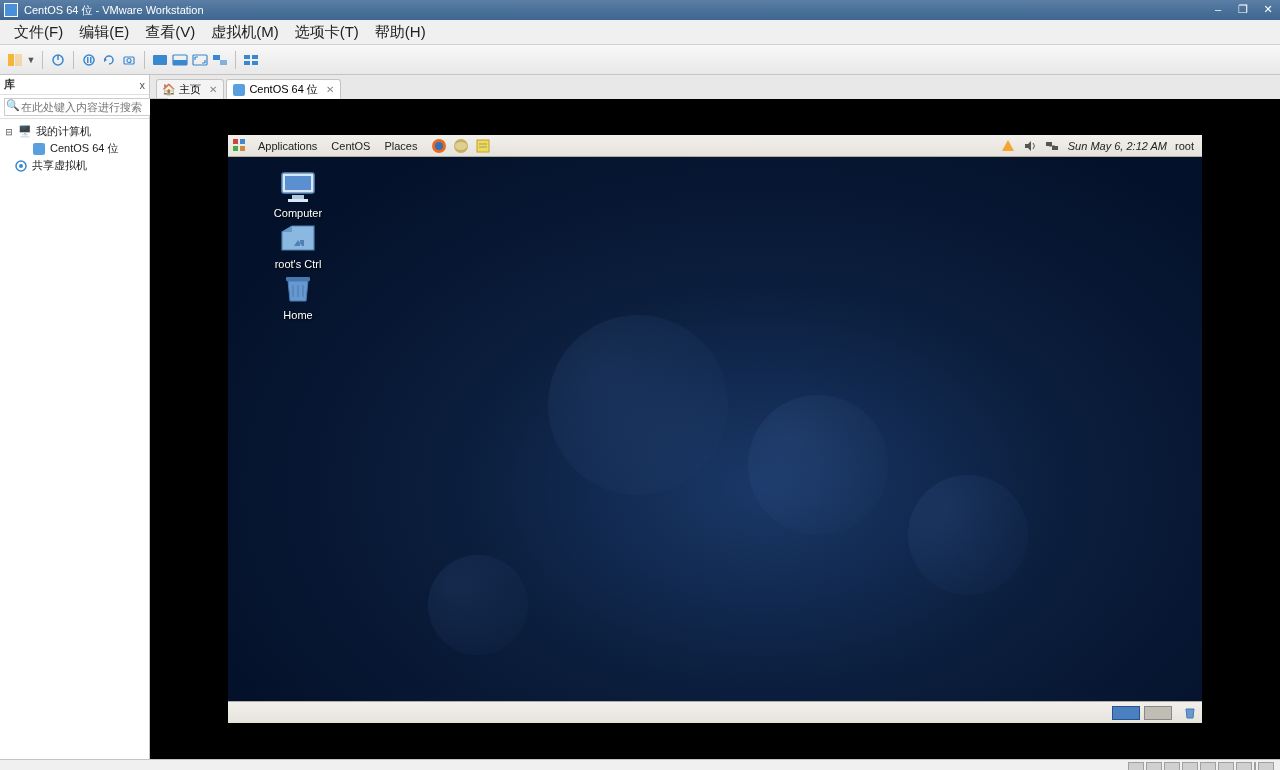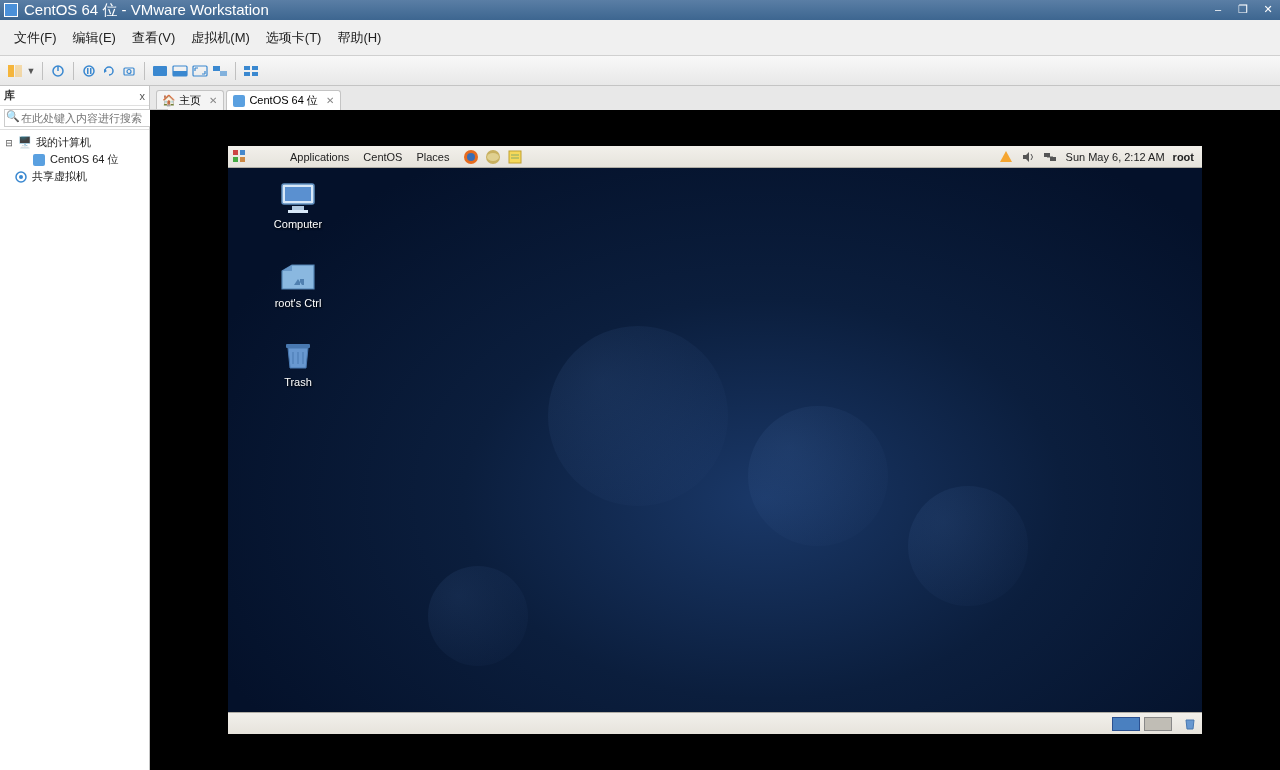--- a/index.html
+++ b/index.html
@@ -1,26 +1,26 @@
 <!DOCTYPE html>
 <html><head>
 <meta charset="utf-8">
 <style>
 * { margin: 0; padding: 0; box-sizing: border-box; font-family: "Microsoft YaHei", Tahoma, Arial, sans-serif; }
 html, body { width: 1280px; height: 770px; overflow: hidden; background: #c8d8e8; }
 
 
 .win-titlebar { height: 20px; background: linear-gradient(#5a7ea5, #3d6690); display: flex; align-items: center; padding: 0 4px; position: relative; }
 .win-titlebar .vm-icon { width: 14px; height: 14px; background: #4a90d9; margin-right: 6px; border: 1px solid #fff; }
-.win-titlebar .title { color: #fff; font-size: 15px; }
+.win-titlebar .title { color: #fff; font-size: 11px; }
 .win-titlebar .win-controls { position: absolute; right: 0; top: 0; display: flex; }
 .win-titlebar .win-controls > div { width: 24px; height: 18px; display: flex; align-items: center; justify-content: center; color: #fff; font-size: 11px; margin-left: 1px; cursor: pointer; }
 
 
-.menubar { height: 36px; background: #f0f0f0; border-bottom: 1px solid #d0d0d0; display: flex; align-items: center; padding: 0 6px; font-size: 13px; }
+.menubar { height: 25px; background: #f0f0f0; border-bottom: 1px solid #d0d0d0; display: flex; align-items: center; padding: 0 6px; font-size: 15px; }
 .menubar > div { padding: 2px 8px; cursor: pointer; color: #222; }
 
 
 .toolbar { height: 30px; background: linear-gradient(#f8f8f8, #e8e8e8); border-bottom: 1px solid #c4c4c4; display: flex; align-items: center; padding: 0 6px; gap: 2px; }
 .tool-btn { width: 18px; height: 18px; display: flex; align-items: center; justify-content: center; cursor: pointer; border-radius: 2px; }
 .tool-sep { width: 1px; height: 18px; background: #c0c0c0; margin: 0 4px; }
 
 
 .main-body { display: flex; height: calc(770px - 20px - 20px - 30px - 16px); }
 
@@ -48,31 +48,31 @@
 .tab.active { background: #fff; }
 .tab.inactive { background: #f4f4f4; }
 
 .vm-view { flex: 1; background: #000; display: flex; align-items: center; justify-content: center; position: relative; }
 
 
 .guest { width: 974px; height: 588px; background: radial-gradient(ellipse 600px 400px at 55% 60%, #1a3868 0%, #0b1e3d 50%, #04112a 100%); position: relative; overflow: hidden; }
 .guest .bubble { position: absolute; border-radius: 50%; background: radial-gradient(circle at 30% 30%, rgba(80,120,180,.15), rgba(20,40,80,.05)); }
 
 .gnome-top { position: absolute; top: 0; left: 0; right: 0; height: 22px; background: linear-gradient(#f2f0eb, #e6e3dc); border-bottom: 1px solid #b0ada5; display: flex; align-items: center; font-size: 11px; color: #222; padding: 0 4px; }
-.gnome-top .menus { display: flex; align-items: center; gap: 2px; margin-left: 32px; }
+.gnome-top .menus { display: flex; align-items: center; gap: 2px; }
 .gnome-top .menus > div { padding: 2px 6px; cursor: pointer; }
 .gnome-top .launchers { display: flex; align-items: center; margin-left: 6px; gap: 4px; }
 .gnome-top .launchers > div { width: 18px; height: 18px; display: flex; align-items: center; justify-content: center; cursor: pointer; }
 .gnome-top .tray { margin-left: auto; display: flex; align-items: center; gap: 8px; }
 .gnome-top .tray-icons { display: flex; gap: 6px; }
 .gnome-top .tray-icons > div { width: 16px; height: 16px; display: flex; align-items: center; justify-content: center; cursor: pointer; }
-.gnome-top .datetime { cursor: pointer; }
-.gnome-top .username { font-weight: bold; cursor: pointer; margin-right: 4px; }
-
-.desktop-icons { position: absolute; top: 36px; left: 30px; display: flex; flex-direction: column; gap: 31px; }
+.gnome-top .datetime { cursor: pointer; font-style: italic; }
+.gnome-top .username { font-weight: normal; cursor: pointer; margin-right: 4px; }
+
+.desktop-icons { position: absolute; top: 36px; left: 30px; display: flex; flex-direction: column; gap: 3px; }
 .desk-icon { display: flex; flex-direction: column; align-items: center; gap: 4px; cursor: pointer; width: 80px; }
 .desk-icon .ico { width: 40px; height: 32px; display: flex; align-items: center; justify-content: center; }
 .desk-icon .lbl { font-size: 11px; color: #fff; text-shadow: 1px 1px 2px #000; text-align: center; }
 
 .gnome-bottom { position: absolute; bottom: 0; left: 0; right: 0; height: 22px; background: linear-gradient(#f2f0eb, #e6e3dc); border-top: 1px solid #b0ada5; display: flex; align-items: center; padding: 0 4px; }
 .gnome-bottom .ws-switcher { margin-left: auto; display: flex; align-items: center; gap: 4px; }
 .gnome-bottom .ws { width: 28px; height: 14px; border: 1px solid #888; }
 .gnome-bottom .ws.active { background: #4a80c0; border-color: #2a5090; }
 .gnome-bottom .ws.inactive { background: #c0bdb5; }
 .gnome-bottom .trash-mini { width: 16px; height: 16px; margin-left: 6px; display: flex; align-items: center; justify-content: center; cursor: pointer; }
@@ -323,21 +323,21 @@
           <div class="desk-icon">
             <div class="ico">
                 <svg width="36" height="32">
                   <rect x="6" y="4" width="24" height="4" rx="1" fill="#4878b0"></rect>
                   <path d="M8 8 L28 8 L26 28 L10 28 Z" fill="#6898d0" stroke="#4878b0" stroke-width="1"></path>
                   <line x1="13" y1="12" x2="13" y2="24" stroke="#4878b0"></line>
                   <line x1="18" y1="12" x2="18" y2="24" stroke="#4878b0"></line>
                   <line x1="23" y1="12" x2="23" y2="24" stroke="#4878b0"></line>
                 </svg>
               </div>
-            <div class="lbl">Trash</div>
+            <div class="lbl">Home</div>
           </div>
         </div>
 
         <div class="gnome-bottom">
           <div style="width:16px;height:16px"></div>
           <div class="ws-switcher">
             <div class="ws active"></div>
             <div class="ws inactive"></div>
             <div class="trash-mini">
                 <svg width="14" height="14">

